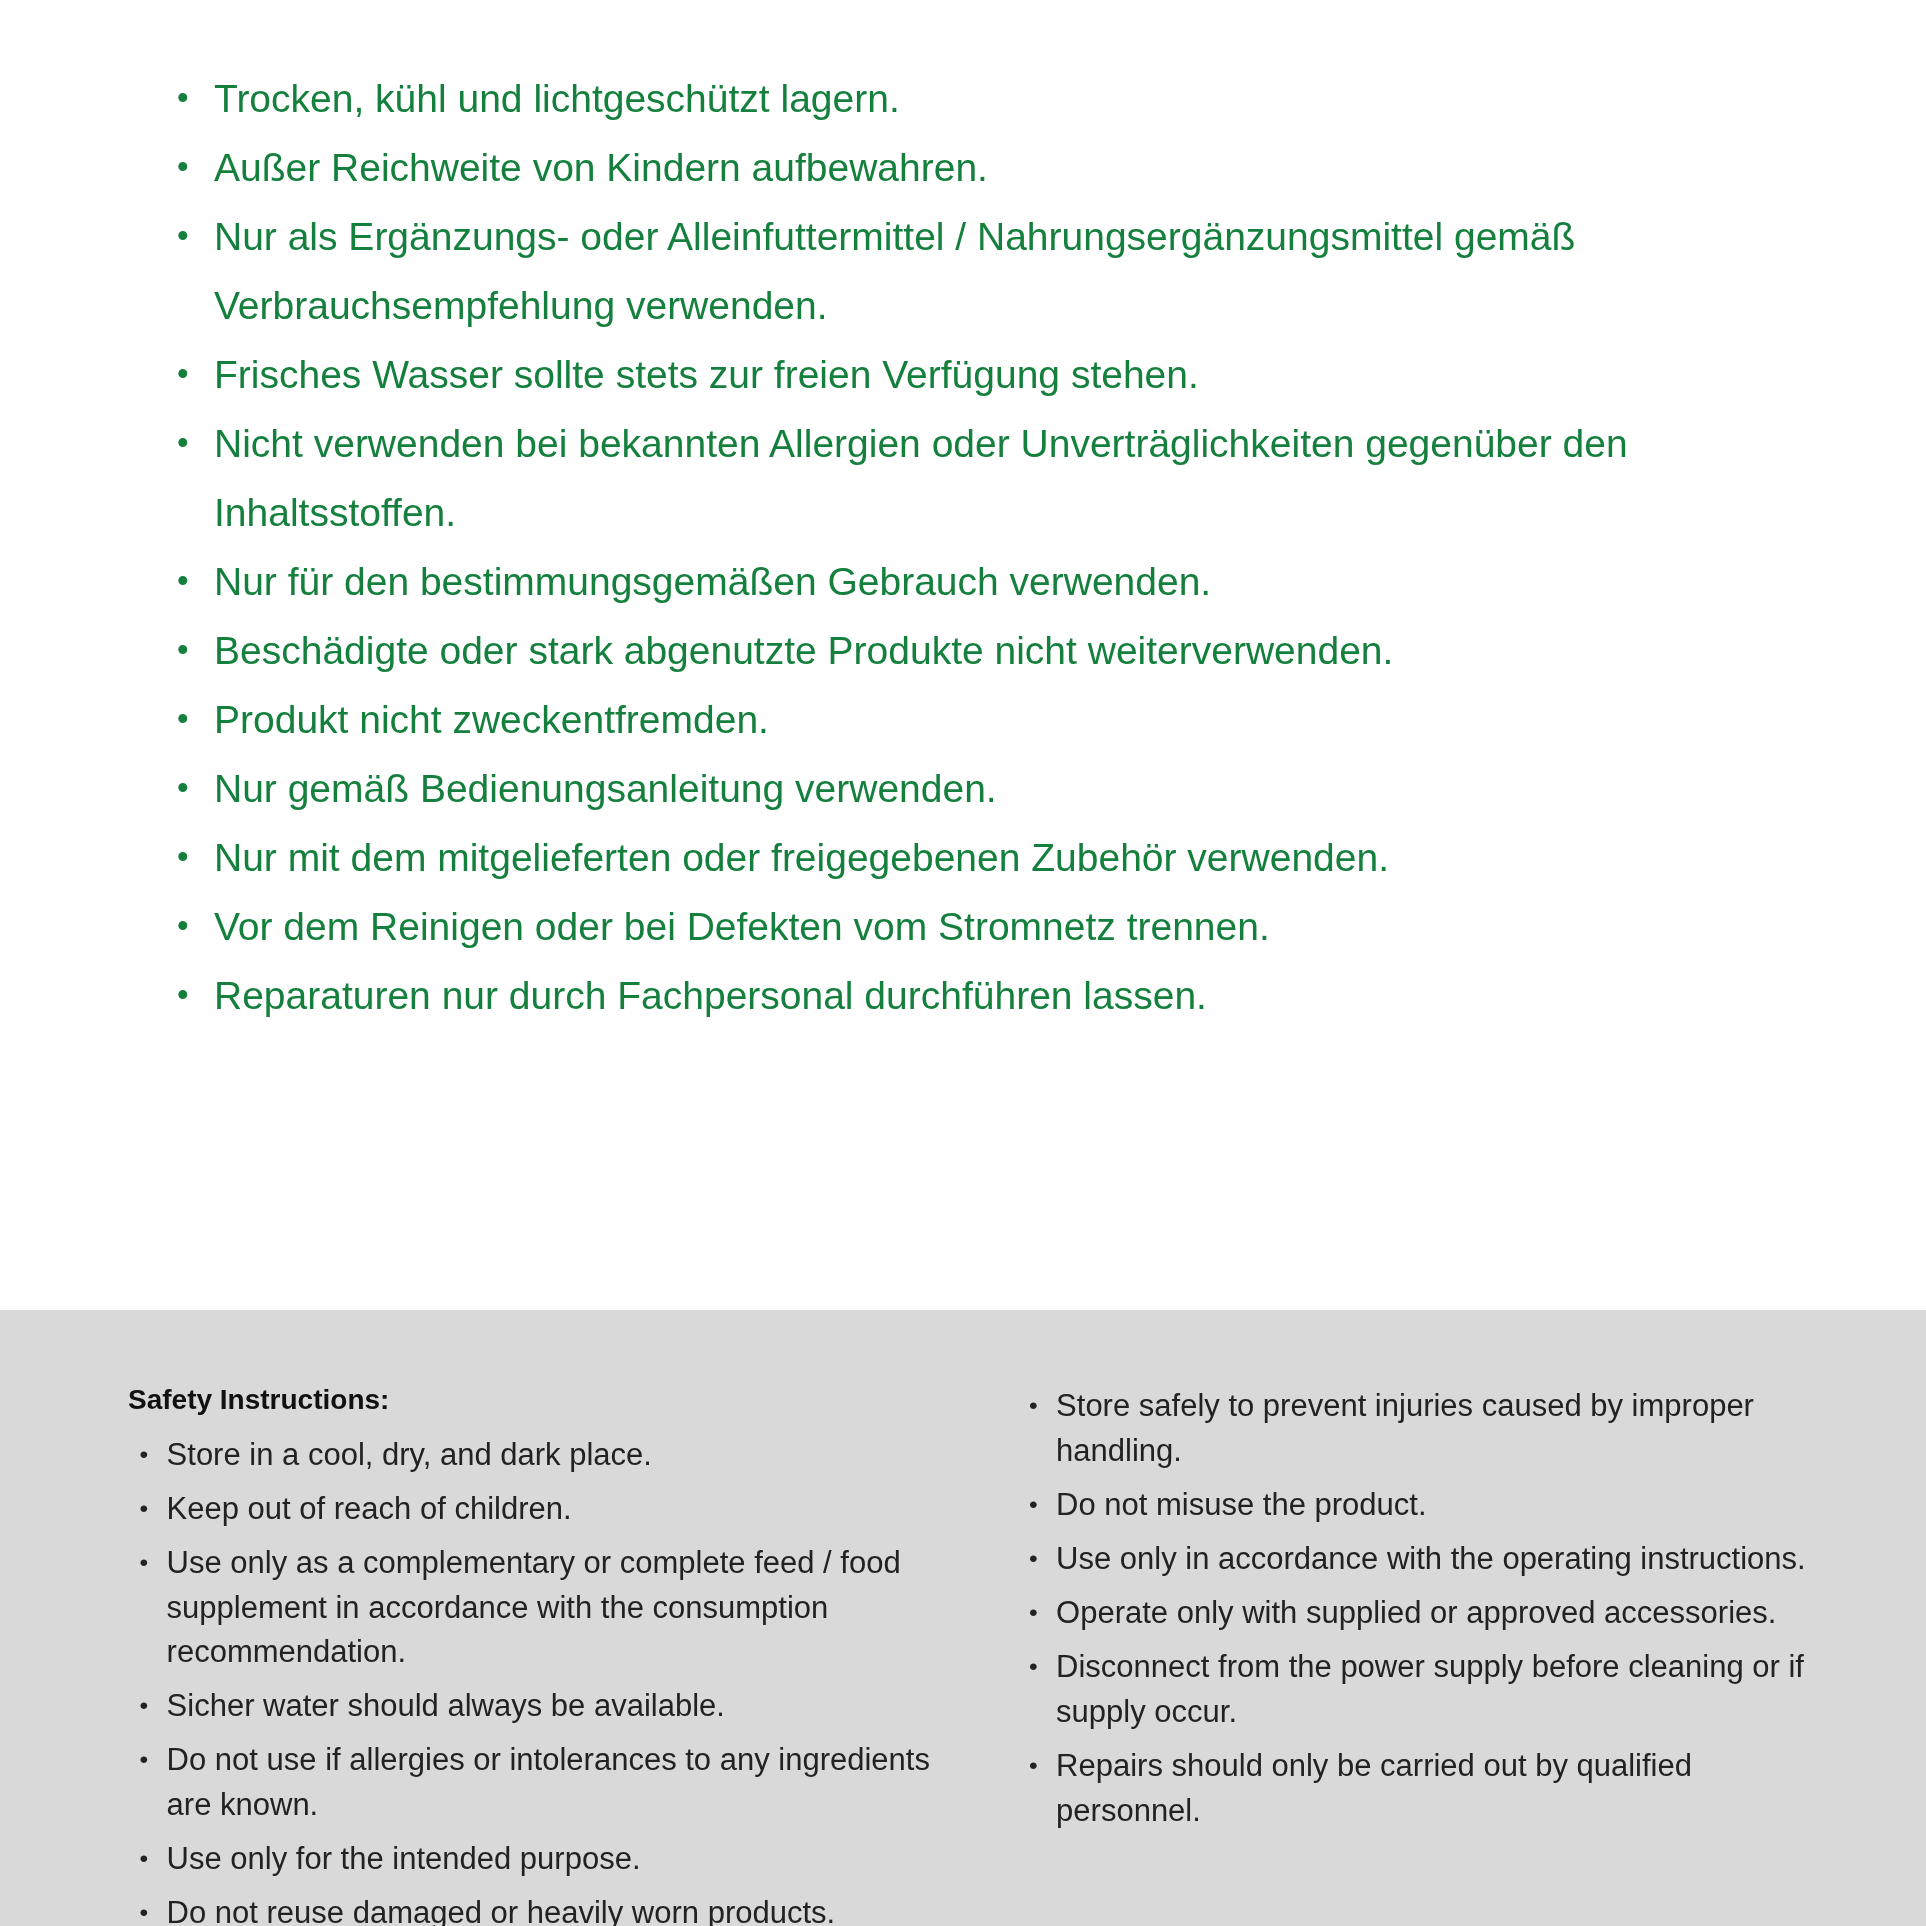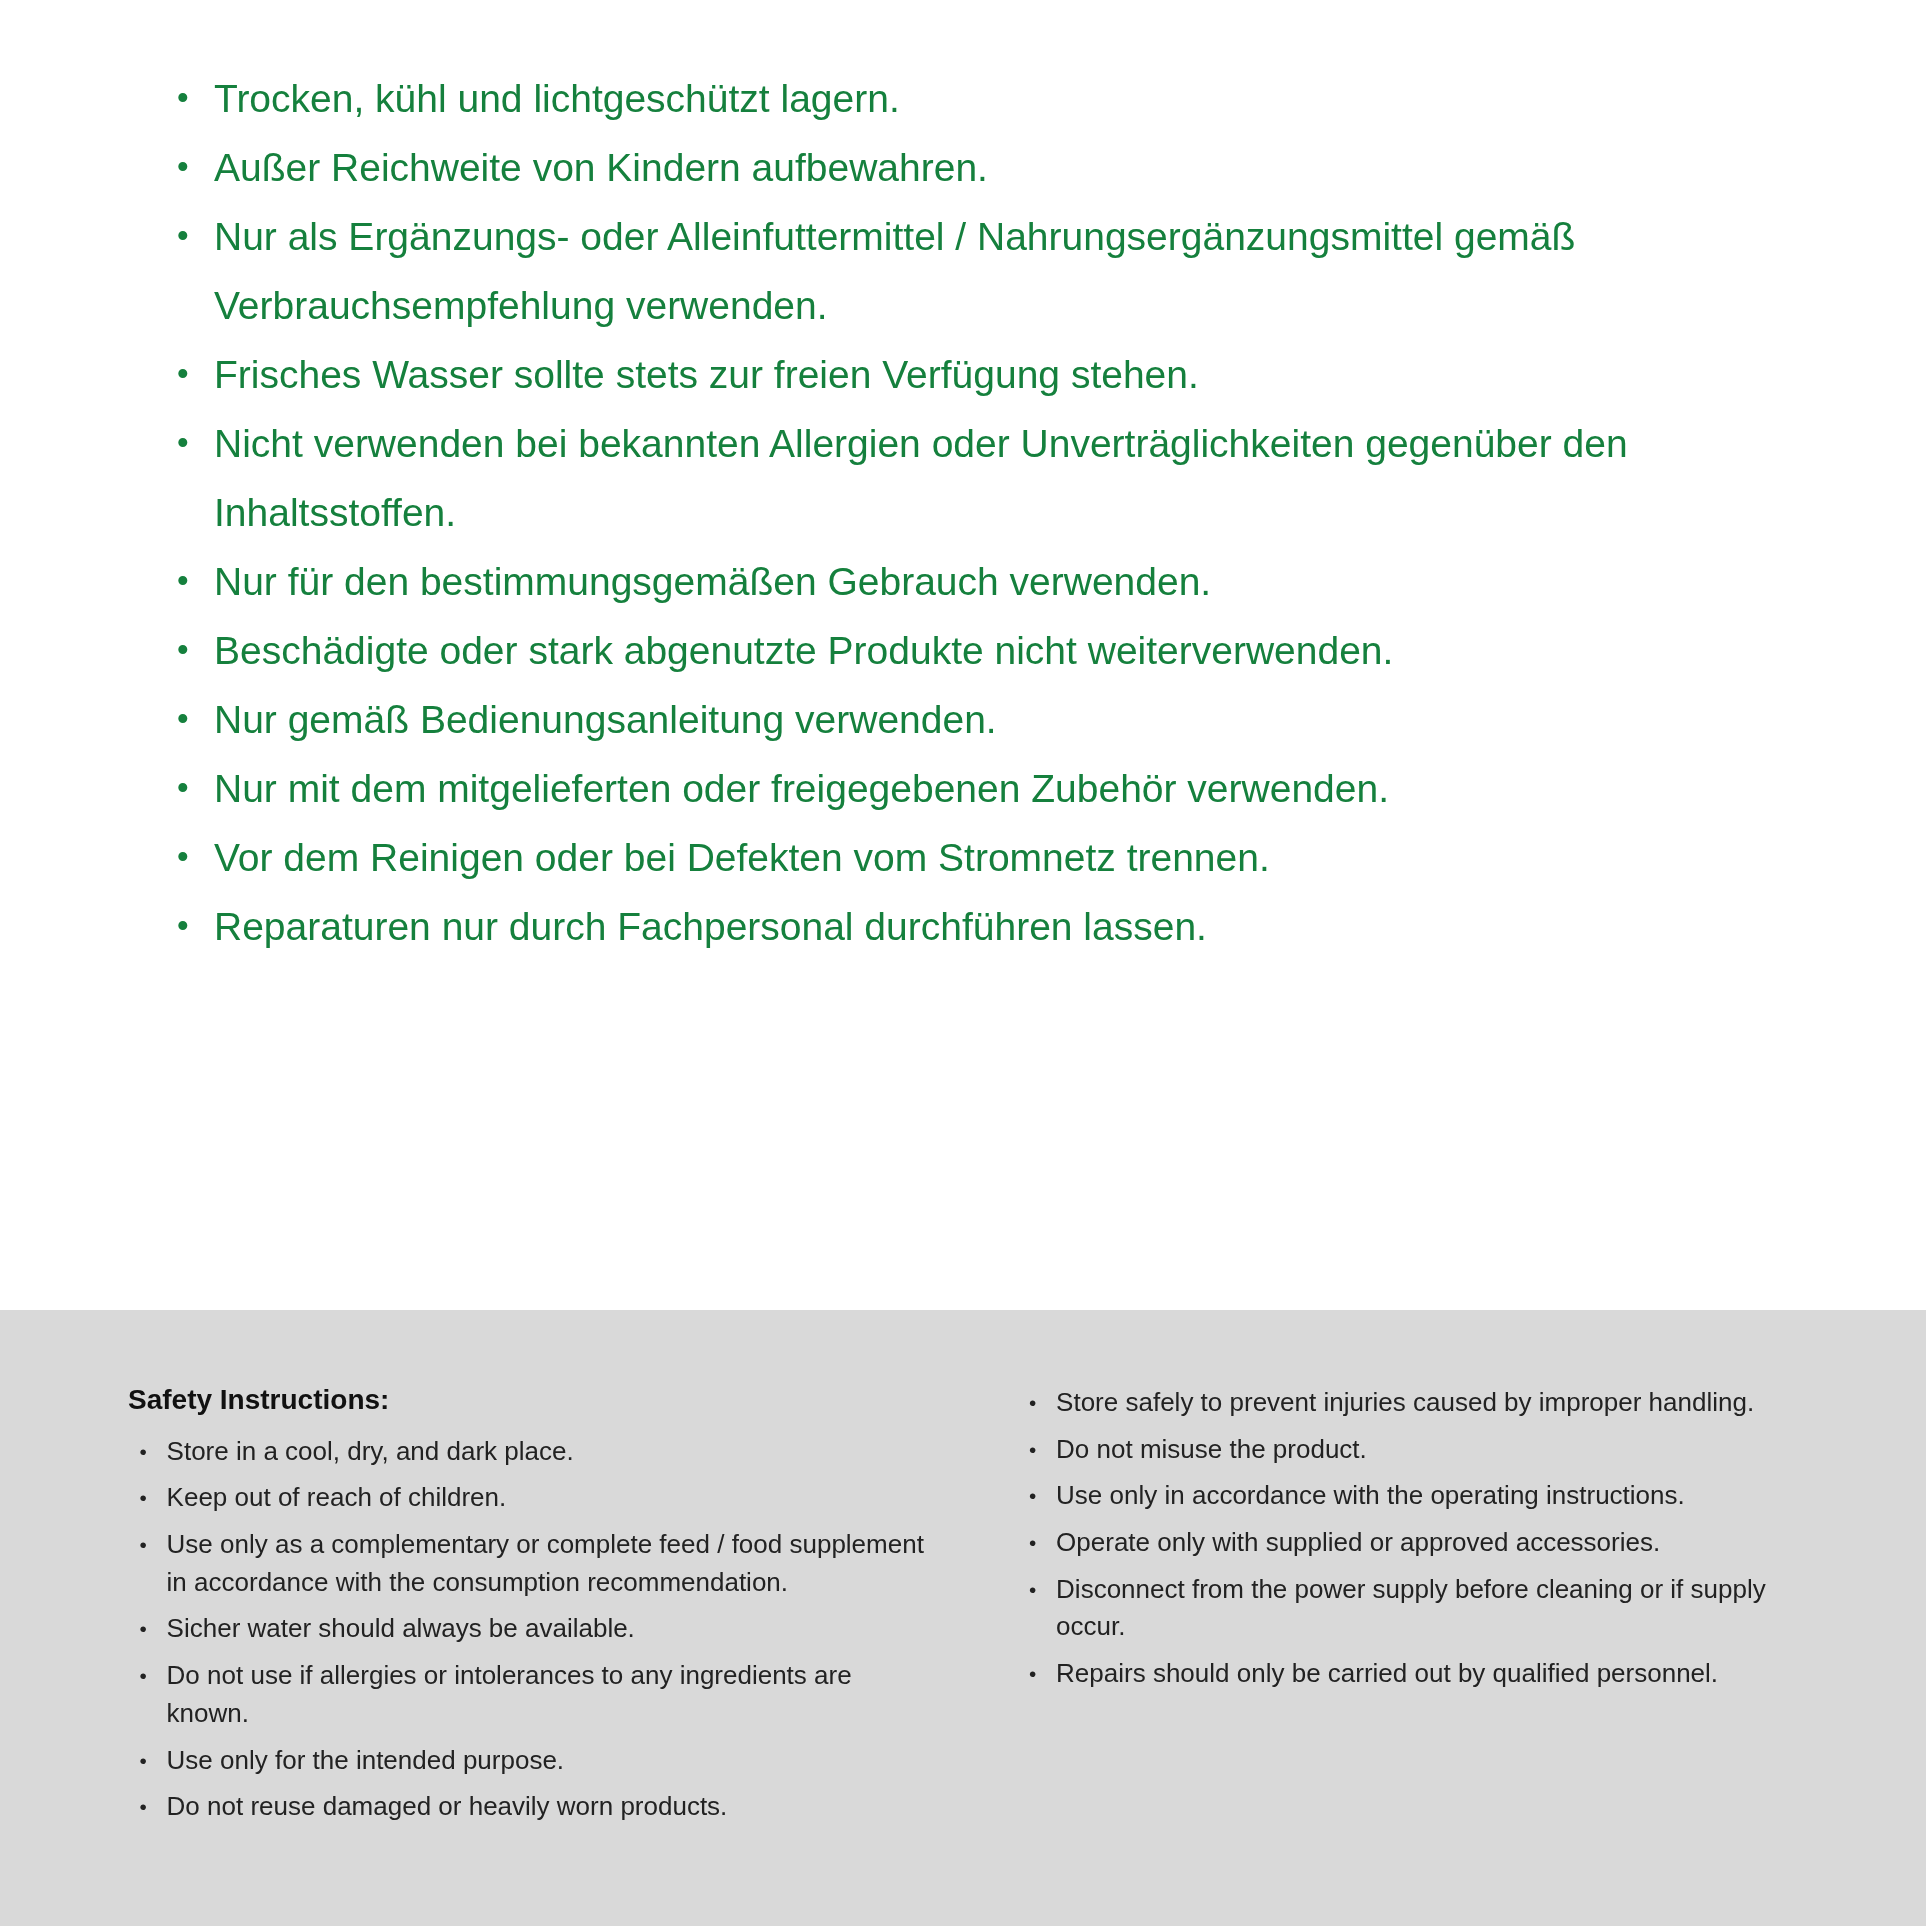--- a/index.html
+++ b/index.html
@@ -72,21 +72,21 @@
   .english-heading {
     font-size: 28px;
     font-weight: 700;
     color: #111111;
     margin: 0 0 16.7px 0;
   }
   .english-list {
     list-style: none;
     margin: 0;
     padding: 0 0 0 11.6px;
-    font-size: 26px;
+    font-size: 31px;
     line-height: 1.45;
     color: #222222;
   }
   .english-list li {
     position: relative;
     padding-left: 27px;
     margin-bottom: 9px;
   }
   .english-list li::before {
     content: "\2022";
@@ -104,20 +104,21 @@
 
   <div class="german-section">
     <ul class="german-list">
         <li>Trocken, kühl und lichtgeschützt lagern.</li>
         <li>Außer Reichweite von Kindern aufbewahren.</li>
         <li>Nur als Ergänzungs- oder Alleinfuttermittel / Nahrungsergänzungsmittel gemäß Verbrauchsempfehlung verwenden.</li>
         <li>Frisches Wasser sollte stets zur freien Verfügung stehen.</li>
         <li>Nicht verwenden bei bekannten Allergien oder Unverträglichkeiten gegenüber den Inhaltsstoffen.</li>
         <li>Nur für den bestimmungsgemäßen Gebrauch verwenden.</li>
         <li>Beschädigte oder stark abgenutzte Produkte nicht weiterverwenden.</li>
+        <li>Produkt nicht zweckentfremden.</li>
         <li>Nur gemäß Bedienungsanleitung verwenden.</li>
         <li>Nur mit dem mitgelieferten oder freigegebenen Zubehör verwenden.</li>
         <li>Vor dem Reinigen oder bei Defekten vom Stromnetz trennen.</li>
         <li>Reparaturen nur durch Fachpersonal durchführen lassen.</li>
       </ul>
   </div>
 
   <div class="footer-section">
     <div class="footer-col">
       <h2 class="english-heading">Safety Instructions:</h2>

